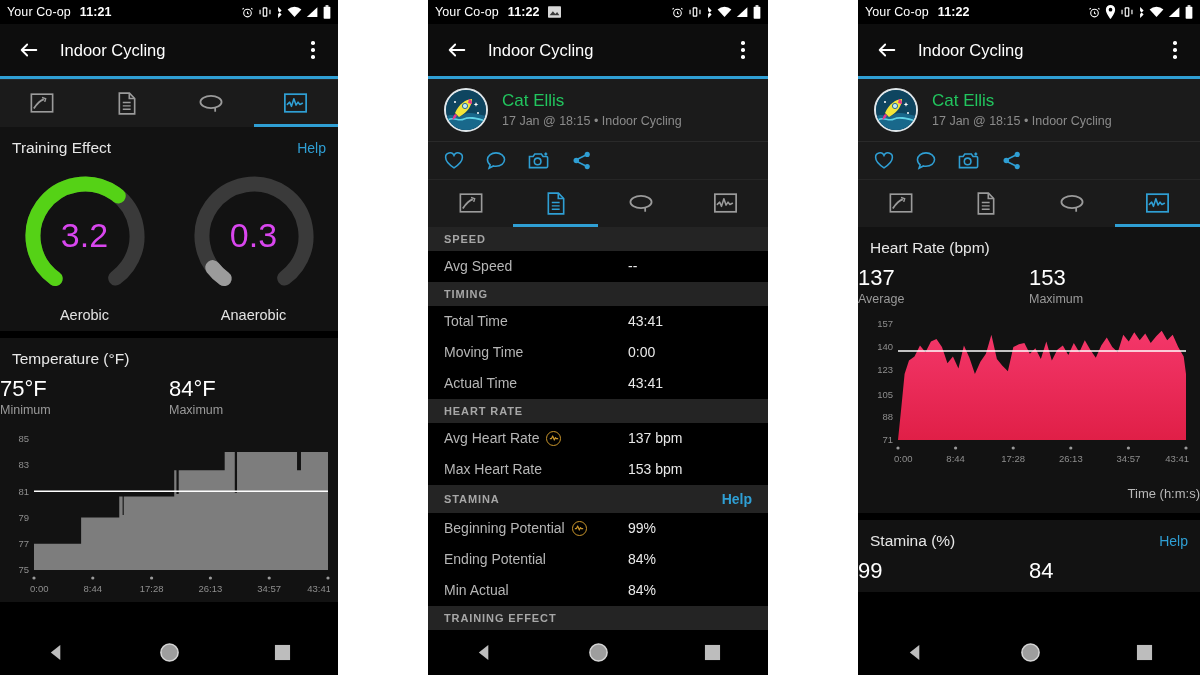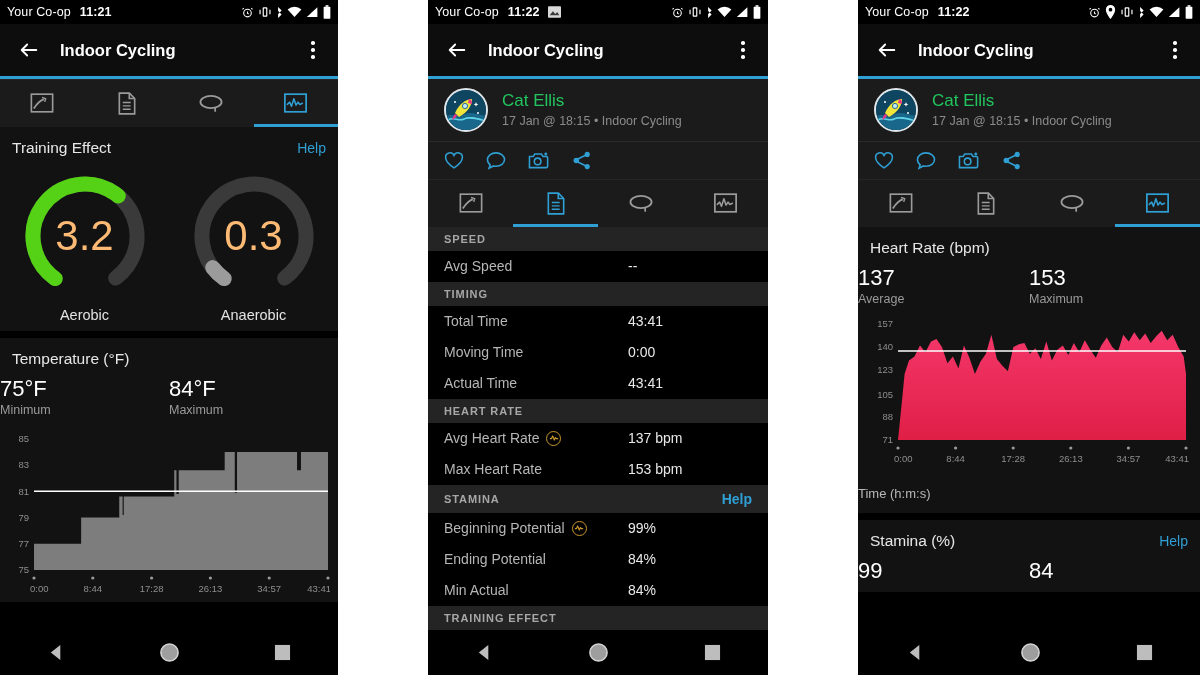--- a/index.html
+++ b/index.html
@@ -27,21 +27,21 @@
   .sb-photo { margin-left: 8px; display:flex; align-items:center; }
   .sb-right { margin-left: auto; display: flex; align-items: center; gap: 4px; }
   .sb-right svg { display: block; }
 
   
   .appbar {
     height: 52px; background: #0d0d0d; display: flex; align-items: center;
     padding: 0 12px; position: relative;
   }
   .appbar .back { width: 34px; height: 34px; display:flex; align-items:center; justify-content:center; cursor:pointer; }
-  .appbar .title { color: #fff; font-size: 16.5px; margin-left: 14px; font-weight: 700; }
+  .appbar .title { color: #fff; font-size: 16.5px; margin-left: 14px; font-weight: 400; }
   .appbar .kebab { margin-left: auto; width: 26px; height: 30px; display:flex; flex-direction:column;
                    align-items:center; justify-content:center; gap:3.5px; cursor:pointer; }
   .appbar .kebab i { width: 3.5px; height: 3.5px; border-radius: 50%; background:#fff; display:block; }
   .accentline { height: 2.5px; background: #2f9fd4; }
 
   
   .userstrip { background: #1b1b1b; display: flex; align-items: center; padding: 10px 16px; height: 62px; }
   .avatar { width: 44px; height: 44px; border-radius: 50%; flex: 0 0 44px;
             background: radial-gradient(circle at 38% 32%, #14566e 0%, #0e3f57 55%, #0a2f45 100%);
             border: 2px solid #dfe6ea; position: relative; overflow: hidden; }
@@ -63,33 +63,33 @@
   .card { background: #121212; margin-top: 0; }
   .cardhead { display: flex; align-items: baseline; padding: 12px 12px 4px 12px; }
   .cardtitle { color: #e7e7e7; font-size: 15.5px; }
   .help { margin-left: auto; color: #2f9fd4; font-size: 14px; cursor: pointer; }
 
   
   .gauges { display: flex; justify-content: space-around; padding: 10px 0 8px; }
   .gauge { width: 150px; text-align: center; }
   .gwrap { position: relative; width: 130px; height: 130px; margin: 0 auto; }
   .gval { position: absolute; inset: 0; display: flex; align-items: center; justify-content: center;
-          color: #fdba74; font-size: 42px; font-weight: 300; }
+          color: #d946ef; font-size: 34px; font-weight: 300; }
   .glabel { color: #e3e3e3; font-size: 14.5px; margin-top: 6px; }
 
   
   .statpair { display: flex; }
   .stat { flex: 1; text-align: left; padding: 4px 0 8px; }
   .statval { color: #fff; font-size: 22px; font-weight: 300; }
   .statcap { color: #9a9a9a; font-size: 12.5px; margin-top: 1px; }
 
   
   .chartbox { position: relative; padding: 0 8px 2px 8px; }
   .chartsvg { display: block; width: 100%; }
-  .axiscap { text-align: left; color: #b8b8b8; font-size: 13px; padding: 10px 0 12px; }
+  .axiscap { text-align: right; color: #b8b8b8; font-size: 13px; padding: 10px 0 12px; }
 
   .divider { height: 7px; background: #000; }
 
   
   .sectionhdr { background: #242424; color: #a7a7a7; font-size: 11px; letter-spacing: .9px;
                 padding: 6px 16px; display: flex; align-items: center; font-weight: bold; }
   .sectionhdr .help { font-size: 14px; letter-spacing: 0; }
   .row { display: flex; align-items: center; padding: 0 16px; height: 31px; color: #b6b6b6; font-size: 14px; }
   .row .lbl { display: flex; align-items: center; gap: 7px; }
   .row .val { color: #e9e9e9; margin-left: auto; width: 124px; text-align: left; }

